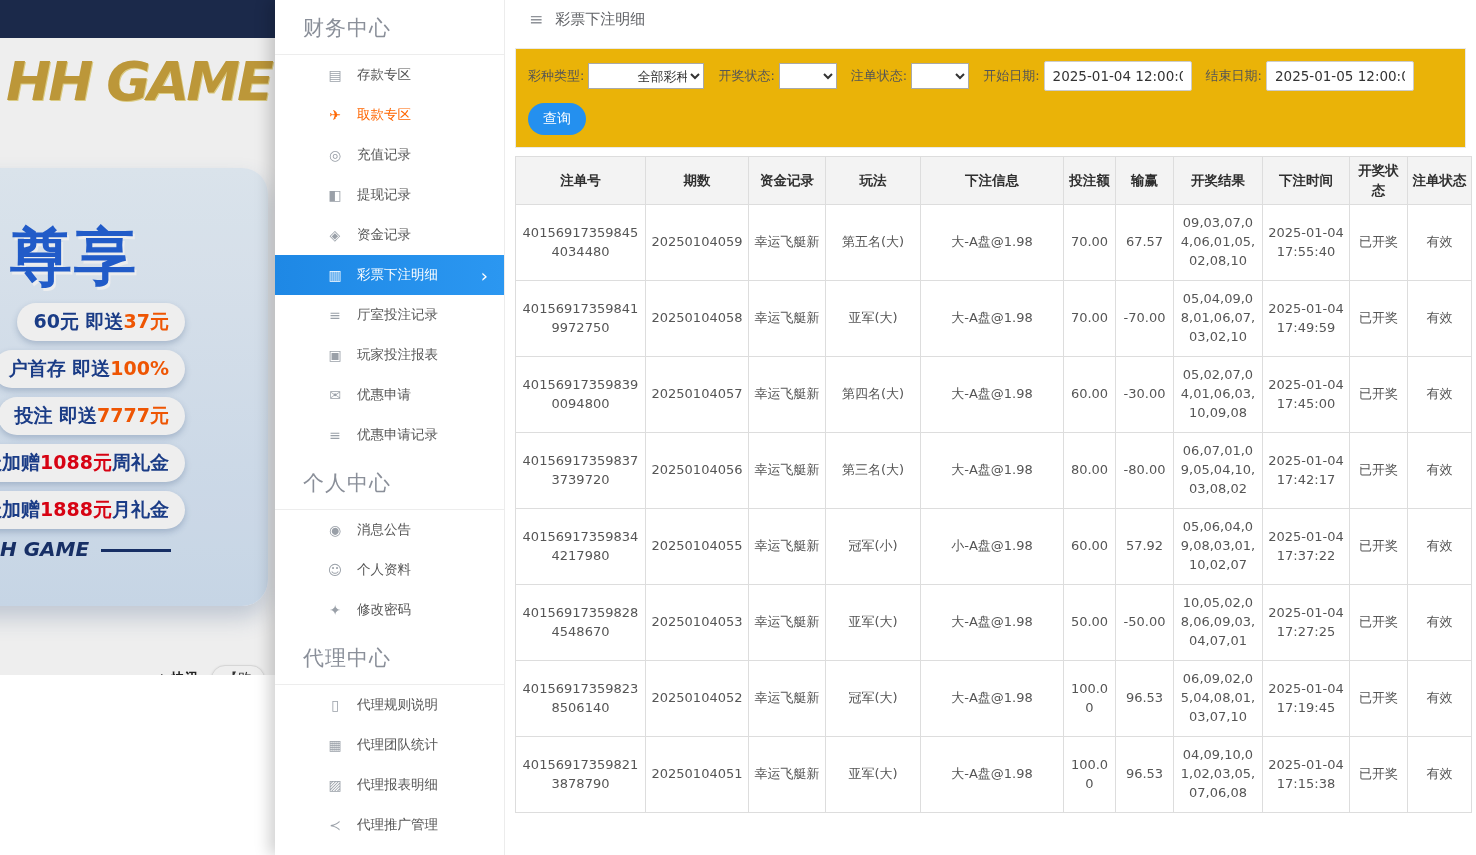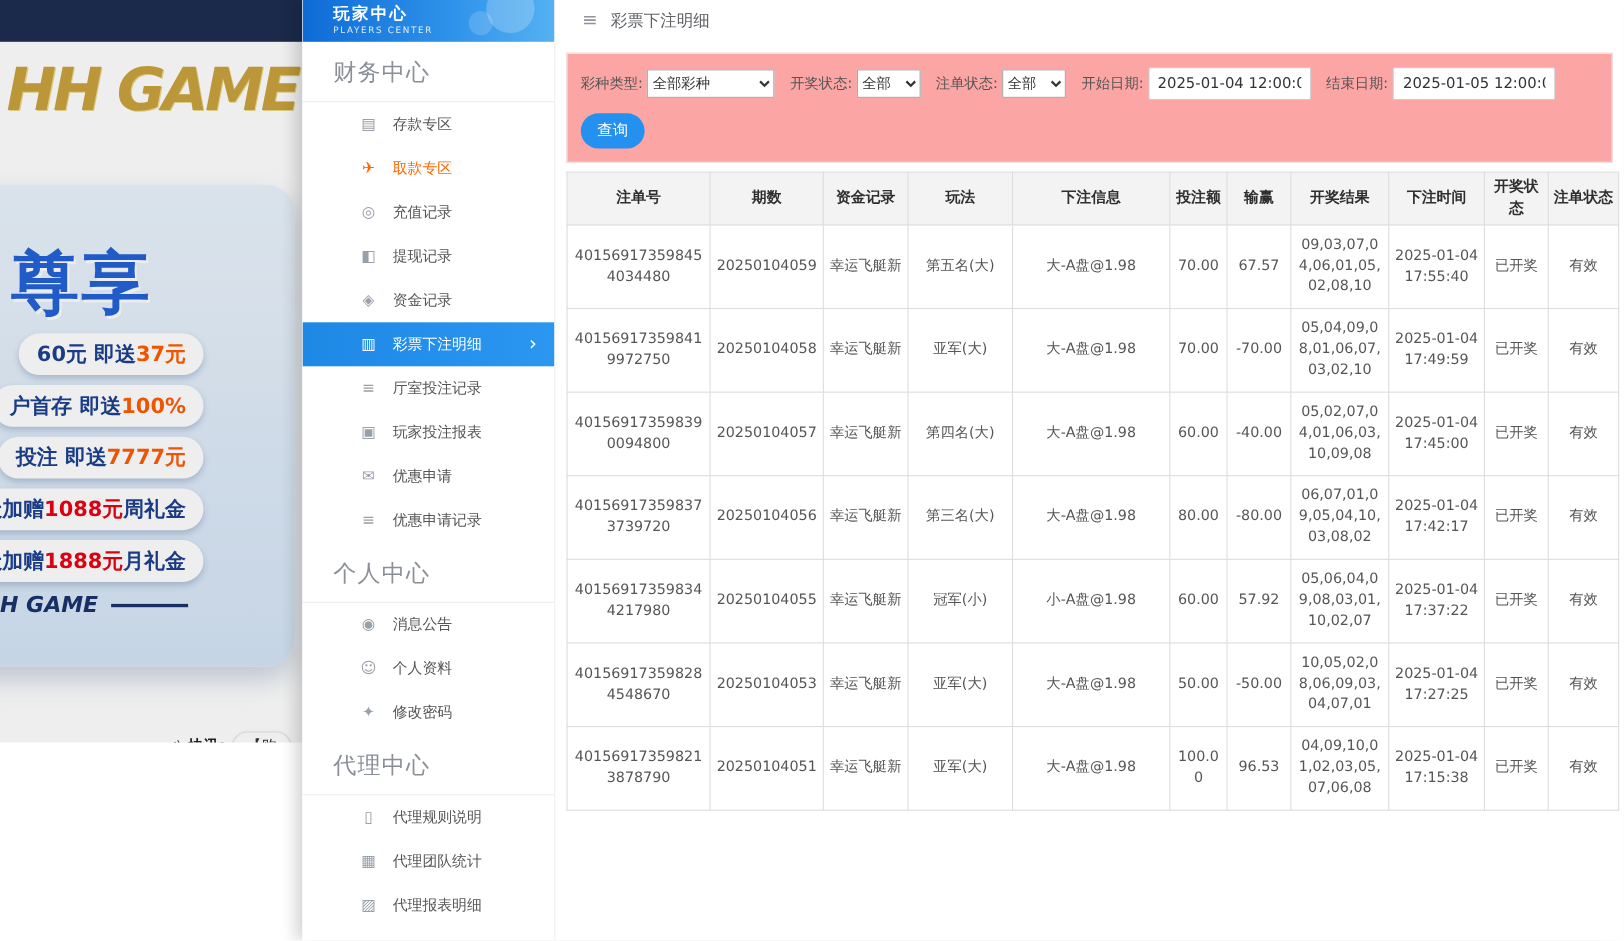--- a/index.html
+++ b/index.html
@@ -52,24 +52,24 @@
   .sb-item.accent, .sb-item.accent .sb-icon { color:#f60; }
   .sb-item.active { background:linear-gradient(90deg,#1e88e5,#2b97f1); color:#fff; }
   .sb-item.active .sb-icon { color:#fff; }
   .sb-item.active::after { content:"›"; position:absolute; right:16px; top:50%; transform:translateY(-50%); font-size:18px; color:#fff; }
 
   
   .content { flex:1; height:855px; background:#fff; overflow:hidden; }
   .topbar { height:38px; display:flex; align-items:center; gap:12px; padding-left:24px; background:#fff; }
   .menu-icon { font-size:17px; color:#909399; cursor:pointer; }
   .page-title { font-size:15px; color:#606266; }
-  .filter-card { margin:10px 10px 8px 10px; background:#fca5a5; border:1px solid #e9e9e9; padding:12px 12px 12px 12px; }
+  .filter-card { margin:10px 10px 8px 10px; background:#eab308; border:1px solid #e9e9e9; padding:12px 12px 12px 12px; }
   .filter-row { display:flex; align-items:center; flex-wrap:wrap; row-gap:8px; font-size:13px; color:#555; }
   .filter-row label { margin-right:4px; white-space:nowrap; }
-  .filter-row select { height:26px; border:1px solid #a9a9a9; background:#fff; font-size:13px; color:#333; margin-right:14px; font-family:inherit; }
+  .filter-row select { height:26px; border:1px solid #a9a9a9; background:#fff; font-size:13px; color:#333; margin-right:14px; font-family:inherit;padding-left:44px; }
   .sel-wide { width:116px; }
   .sel-small { width:58px; }
   .filter-row input { height:30px; width:148px; border:1px solid #ccc; border-radius:2px; padding:4px 8px; font-size:13.5px; color:#333; background:#fff; margin-right:14px; font-family:inherit; }
   .search-btn { margin-top:12px; display:inline-block; background:#2490ef; color:#fff; border:none; border-radius:16px; padding:7px 15px; font-size:14px; cursor:pointer; font-family:inherit; }
 
   
   .table-wrap { margin:0 10px; }
   .bet-table { border-collapse:collapse; width:100%; table-layout:fixed; }
   .bet-table th, .bet-table td { border:1px solid #ddd; text-align:center; vertical-align:middle; word-break:break-all; line-height:1.45; }
   .bet-table th { background:#f3f3f3; color:#2f2f2f; font-weight:bold; font-size:13.5px; height:40px; padding:4px 2px; }
@@ -123,24 +123,20 @@
       </div>
     <div class="team-text">NE</div>
     <div class="team-sub">官</div>
     <div class="red-badge"></div>
     <div class="dim"></div>
   </div>
 
   <div class="panel">
 
     <aside class="sidebar">
-      <div class="sb-header">
-        <div class="sb-title">玩家中心</div>
-        <div class="sb-subtitle">PLAYERS CENTER</div>
-      </div>
       <div class="sb-body">
   <div class="sb-section">
     <div class="sb-section-title">财务中心</div>
     <div class="sb-items">
   <div class="sb-item">
     <span class="sb-icon">▤</span>
     <span class="sb-label">存款专区</span>
   </div>
 
   <div class="sb-item accent">
@@ -311,21 +307,21 @@
     <td>有效</td>
   </tr>
 
   <tr>
     <td>401569173598390094800</td>
     <td>20250104057</td>
     <td>幸运飞艇新</td>
     <td>第四名(大)</td>
     <td>大-A盘@1.98</td>
     <td>60.00</td>
-    <td>-40.00</td>
+    <td>-30.00</td>
     <td>05,02,07,04,01,06,03,10,09,08</td>
     <td>2025-01-04 17:45:00</td>
     <td>已开奖</td>
     <td>有效</td>
   </tr>
 
   <tr>
     <td>401569173598373739720</td>
     <td>20250104056</td>
     <td>幸运飞艇新</td>
@@ -361,20 +357,33 @@
     <td>亚军(大)</td>
     <td>大-A盘@1.98</td>
     <td>50.00</td>
     <td>-50.00</td>
     <td>10,05,02,08,06,09,03,04,07,01</td>
     <td>2025-01-04 17:27:25</td>
     <td>已开奖</td>
     <td>有效</td>
   </tr>
 
+  <tr>
+    <td>401569173598238506140</td>
+    <td>20250104052</td>
+    <td>幸运飞艇新</td>
+    <td>冠军(大)</td>
+    <td>大-A盘@1.98</td>
+    <td>100.00</td>
+    <td>96.53</td>
+    <td>06,09,02,05,04,08,01,03,07,10</td>
+    <td>2025-01-04 17:19:45</td>
+    <td>已开奖</td>
+    <td>有效</td>
+  </tr>
 
   <tr>
     <td>401569173598213878790</td>
     <td>20250104051</td>
     <td>幸运飞艇新</td>
     <td>亚军(大)</td>
     <td>大-A盘@1.98</td>
     <td>100.00</td>
     <td>96.53</td>
     <td>04,09,10,01,02,03,05,07,06,08</td>

